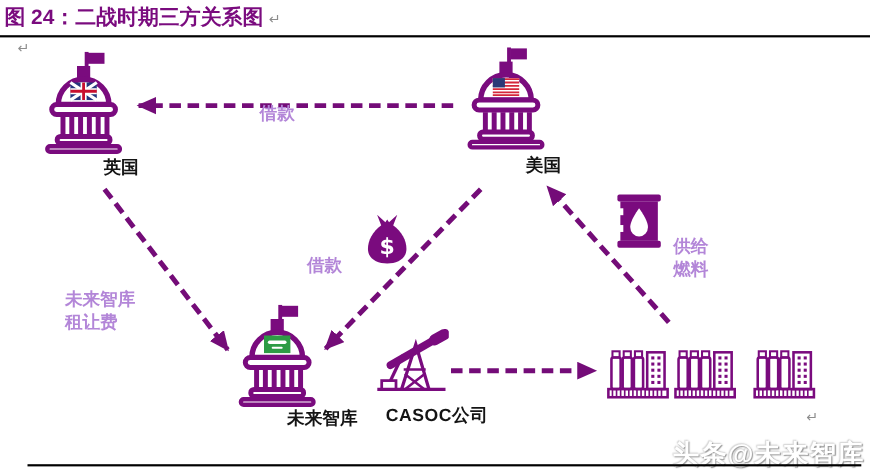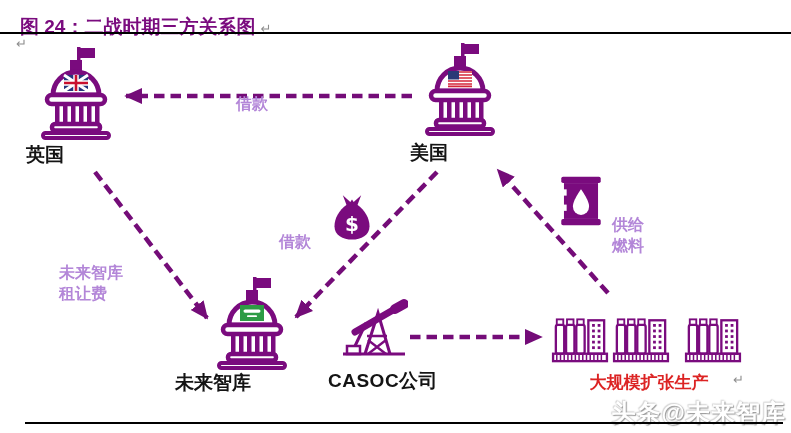--- a/index.html
+++ b/index.html
@@ -2,30 +2,30 @@
 <html style="--primary: #7a0b7e; --arrow: #740c78; --label-light: #b386d8; --red: #dc2323; --ink: #141414; --divider: #000000;"><head>
 <meta charset="utf-8">
 <style>
   :root{
     --primary:#7a0b7e; --arrow:#740c78; --label-light:#b386d8;
     --red:#dc2323; --ink:#141414; --divider:#000000;
   }
   html,body{margin:0;padding:0;background:#fff;}
   .page{position:relative;width:791px;height:433px;background:#fff;overflow:hidden;
         font-family:"Liberation Sans",sans-serif;}
-  .title-row{position:absolute;left:20px;top:3px;white-space:nowrap;margin-top:11px;}
+  .title-row{position:absolute;left:4px;top:3px;white-space:nowrap;}
   .fig-label{font-weight:bold;font-size:19px;color:var(--primary);font-family:"Liberation Sans",sans-serif;}
   .fig-title{font-weight:bold;font-size:19px;color:var(--primary);font-family:"Liberation Serif","DejaVu Serif",serif;}
   .ret{color:#8d8d8d;font-size:13px;font-weight:normal;margin-left:5px;}
   .ret.abs{position:absolute;margin:0;}
   .hr{position:absolute;background:var(--divider);height:2px;}
   .arrows{position:absolute;left:0;top:0;pointer-events:none;}
   .dash{stroke:var(--arrow);stroke-width:4.5;fill:none;stroke-dasharray:10.5 6;}
   .icon{position:absolute;}
-  .node-label{position:absolute;font-weight:bold;color:var(--ink);font-size:19px;text-align:left;
+  .node-label{position:absolute;font-weight:bold;color:var(--ink);font-size:16px;text-align:right;
               font-family:"Liberation Serif","DejaVu Serif",serif;white-space:nowrap;}
   .casoc-label{font-family:"Liberation Sans",sans-serif;font-weight:700;letter-spacing:.5px;}
   .edge-label{position:absolute;font-weight:bold;color:var(--label-light);font-size:16px;
               font-family:"Liberation Serif","DejaVu Serif",serif;line-height:21px;white-space:nowrap;margin-top:33px;}
   .red-label{position:absolute;font-weight:bold;color:var(--red);font-size:17px;text-align:center;
              font-family:"Liberation Serif","DejaVu Serif",serif;white-space:nowrap;}
   .watermark{position:absolute;left:598px;top:397px;width:188px;text-align:right;
              font-weight:bold;font-size:24px;color:#ffffff;letter-spacing:1px;
              text-shadow:1px 1px 1px #9a9a9a,-1px -1px 1px #d8d8d8,0 0 2px #aaaaaa;
              font-family:"Liberation Sans",sans-serif;white-space:nowrap;}
@@ -146,21 +146,20 @@
 
   <svg class="icon" style="left:551px;top:311px;" width="58" height="52" viewBox="0 0 62 56">
       <use href="#factory-shape"></use>
     </svg>
   <svg class="icon" style="left:612px;top:311px;" width="58" height="52" viewBox="0 0 62 56">
       <use href="#factory-shape"></use>
     </svg>
   <svg class="icon" style="left:684px;top:311px;" width="58" height="52" viewBox="0 0 62 56">
       <use href="#factory-shape"></use>
     </svg>
-  <div class="red-label" style="left:578px;top:371px;width:142px;">大规模扩张生产</div>
   <span class="ret abs" style="left:733px;top:372px;">↵</span>
 
   <svg class="icon" style="left:332px;top:189px;" width="40" height="56" viewBox="0 0 48 54">
     <path d="M13,1 L22,9 L24,6 L26,9 L35,1 L30,14 L18,14 Z" class="p-fill"></path>
     <path d="M18,12 C8,19 3,29 3,38 C3,49 13,54 24,54 C35,54 45,49 45,38 C45,29 40,19 30,12 Z" class="p-fill"></path>
     <text x="24" y="44" text-anchor="middle" font-size="24" font-weight="bold" fill="#ffffff" font-family="DejaVu Sans, sans-serif">$</text>
   </svg>
   <div class="edge-label" style="left:279px;top:198px;">借款</div>
 
   <svg class="icon" style="left:560px;top:175px;" width="42" height="52" viewBox="0 0 46 58">

